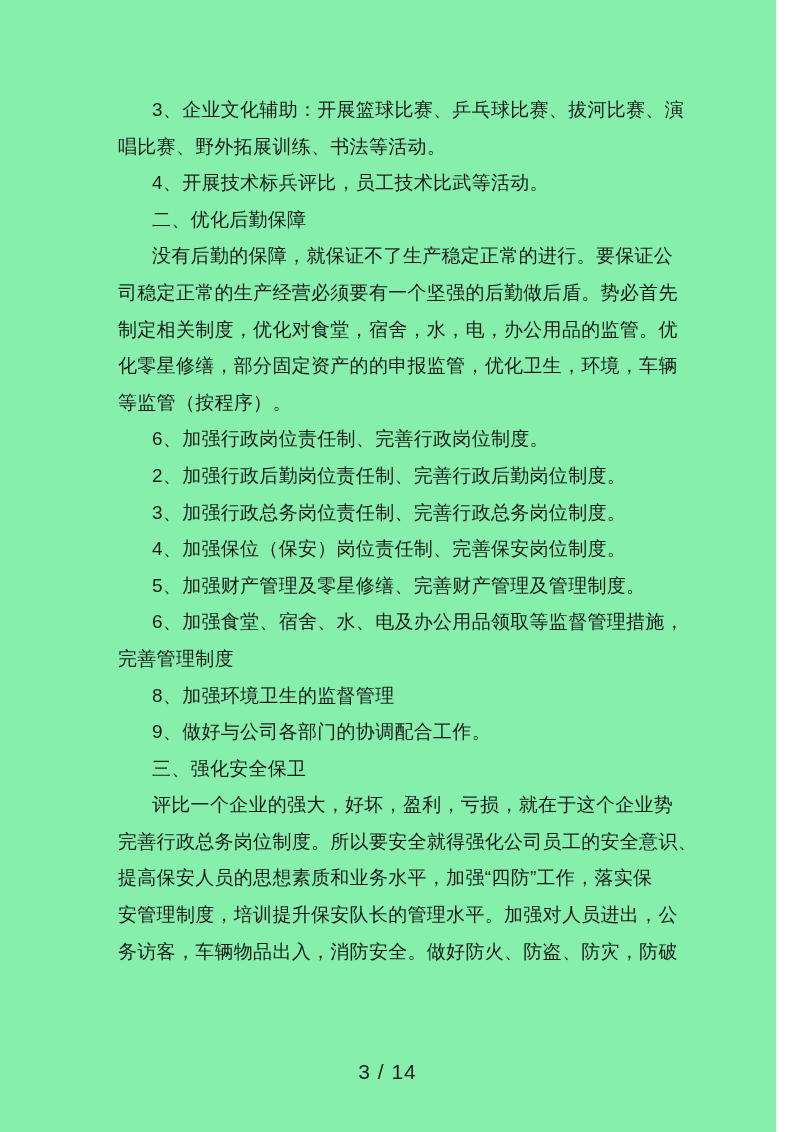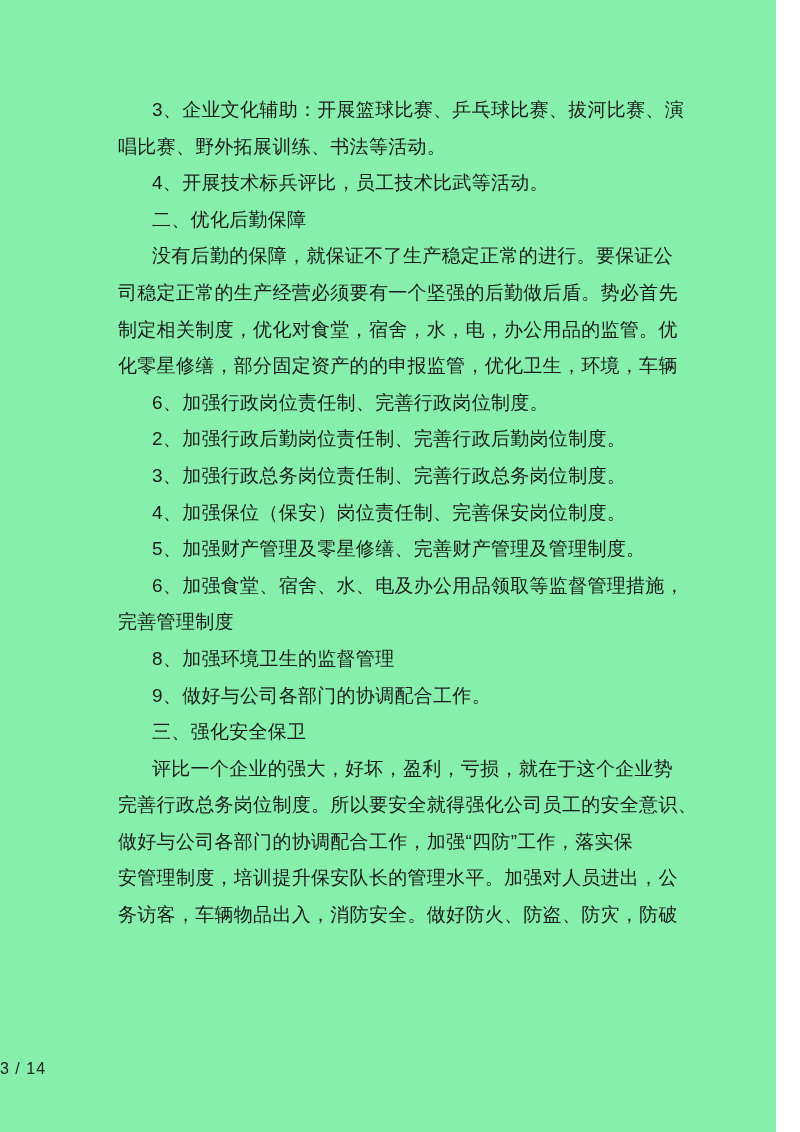--- a/index.html
+++ b/index.html
@@ -34,21 +34,22 @@
     white-space: nowrap;
   }
   .line.indent {
     text-indent: 34px;
   }
   .footer {
     position: absolute;
     left: 0;
     right: 1px;
     top: 1060px;
-    font-size: 16px;
+    text-align: center;
+    font-size: 21px;
     color: #222222;
     letter-spacing: 1px;
   }
 </style>
 </head>
 <body>
 
 <div class="page">
   <div class="content" id="document-content">
       <p class="paragraph">
@@ -59,20 +60,21 @@
         <span class="line indent">4、开展技术标兵评比，员工技术比武等活动。</span>
       </p>
       <p class="paragraph">
         <span class="line indent">二、优化后勤保障</span>
       </p>
       <p class="paragraph">
         <span class="line indent">没有后勤的保障，就保证不了生产稳定正常的进行。要保证公</span>
         <span class="line">司稳定正常的生产经营必须要有一个坚强的后勤做后盾。势必首先</span>
         <span class="line">制定相关制度，优化对食堂，宿舍，水，电，办公用品的监管。优</span>
         <span class="line">化零星修缮，部分固定资产的的申报监管，优化卫生，环境，车辆</span>
+        <span class="line">等监管（按程序）。</span>
       </p>
       <p class="paragraph">
         <span class="line indent">6、加强行政岗位责任制、完善行政岗位制度。</span>
       </p>
       <p class="paragraph">
         <span class="line indent">2、加强行政后勤岗位责任制、完善行政后勤岗位制度。</span>
       </p>
       <p class="paragraph">
         <span class="line indent">3、加强行政总务岗位责任制、完善行政总务岗位制度。</span>
       </p>
@@ -91,21 +93,21 @@
       </p>
       <p class="paragraph">
         <span class="line indent">9、做好与公司各部门的协调配合工作。</span>
       </p>
       <p class="paragraph">
         <span class="line indent">三、强化安全保卫</span>
       </p>
       <p class="paragraph">
         <span class="line indent">评比一个企业的强大，好坏，盈利，亏损，就在于这个企业势</span>
         <span class="line">完善行政总务岗位制度。所以要安全就得强化公司员工的安全意识、</span>
-        <span class="line">做好与公司各部门的协调配合工作，加强“四防”工作，落实保</span>
+        <span class="line">提高保安人员的思想素质和业务水平，加强“四防”工作，落实保</span>
         <span class="line">安管理制度，培训提升保安队长的管理水平。加强对人员进出，公</span>
         <span class="line">务访客，车辆物品出入，消防安全。做好防火、防盗、防灾，防破</span>
       </p>
     </div>
   <div class="footer">
     <span>3 / 14</span>
   </div>
 </div>
 
 </body></html>

